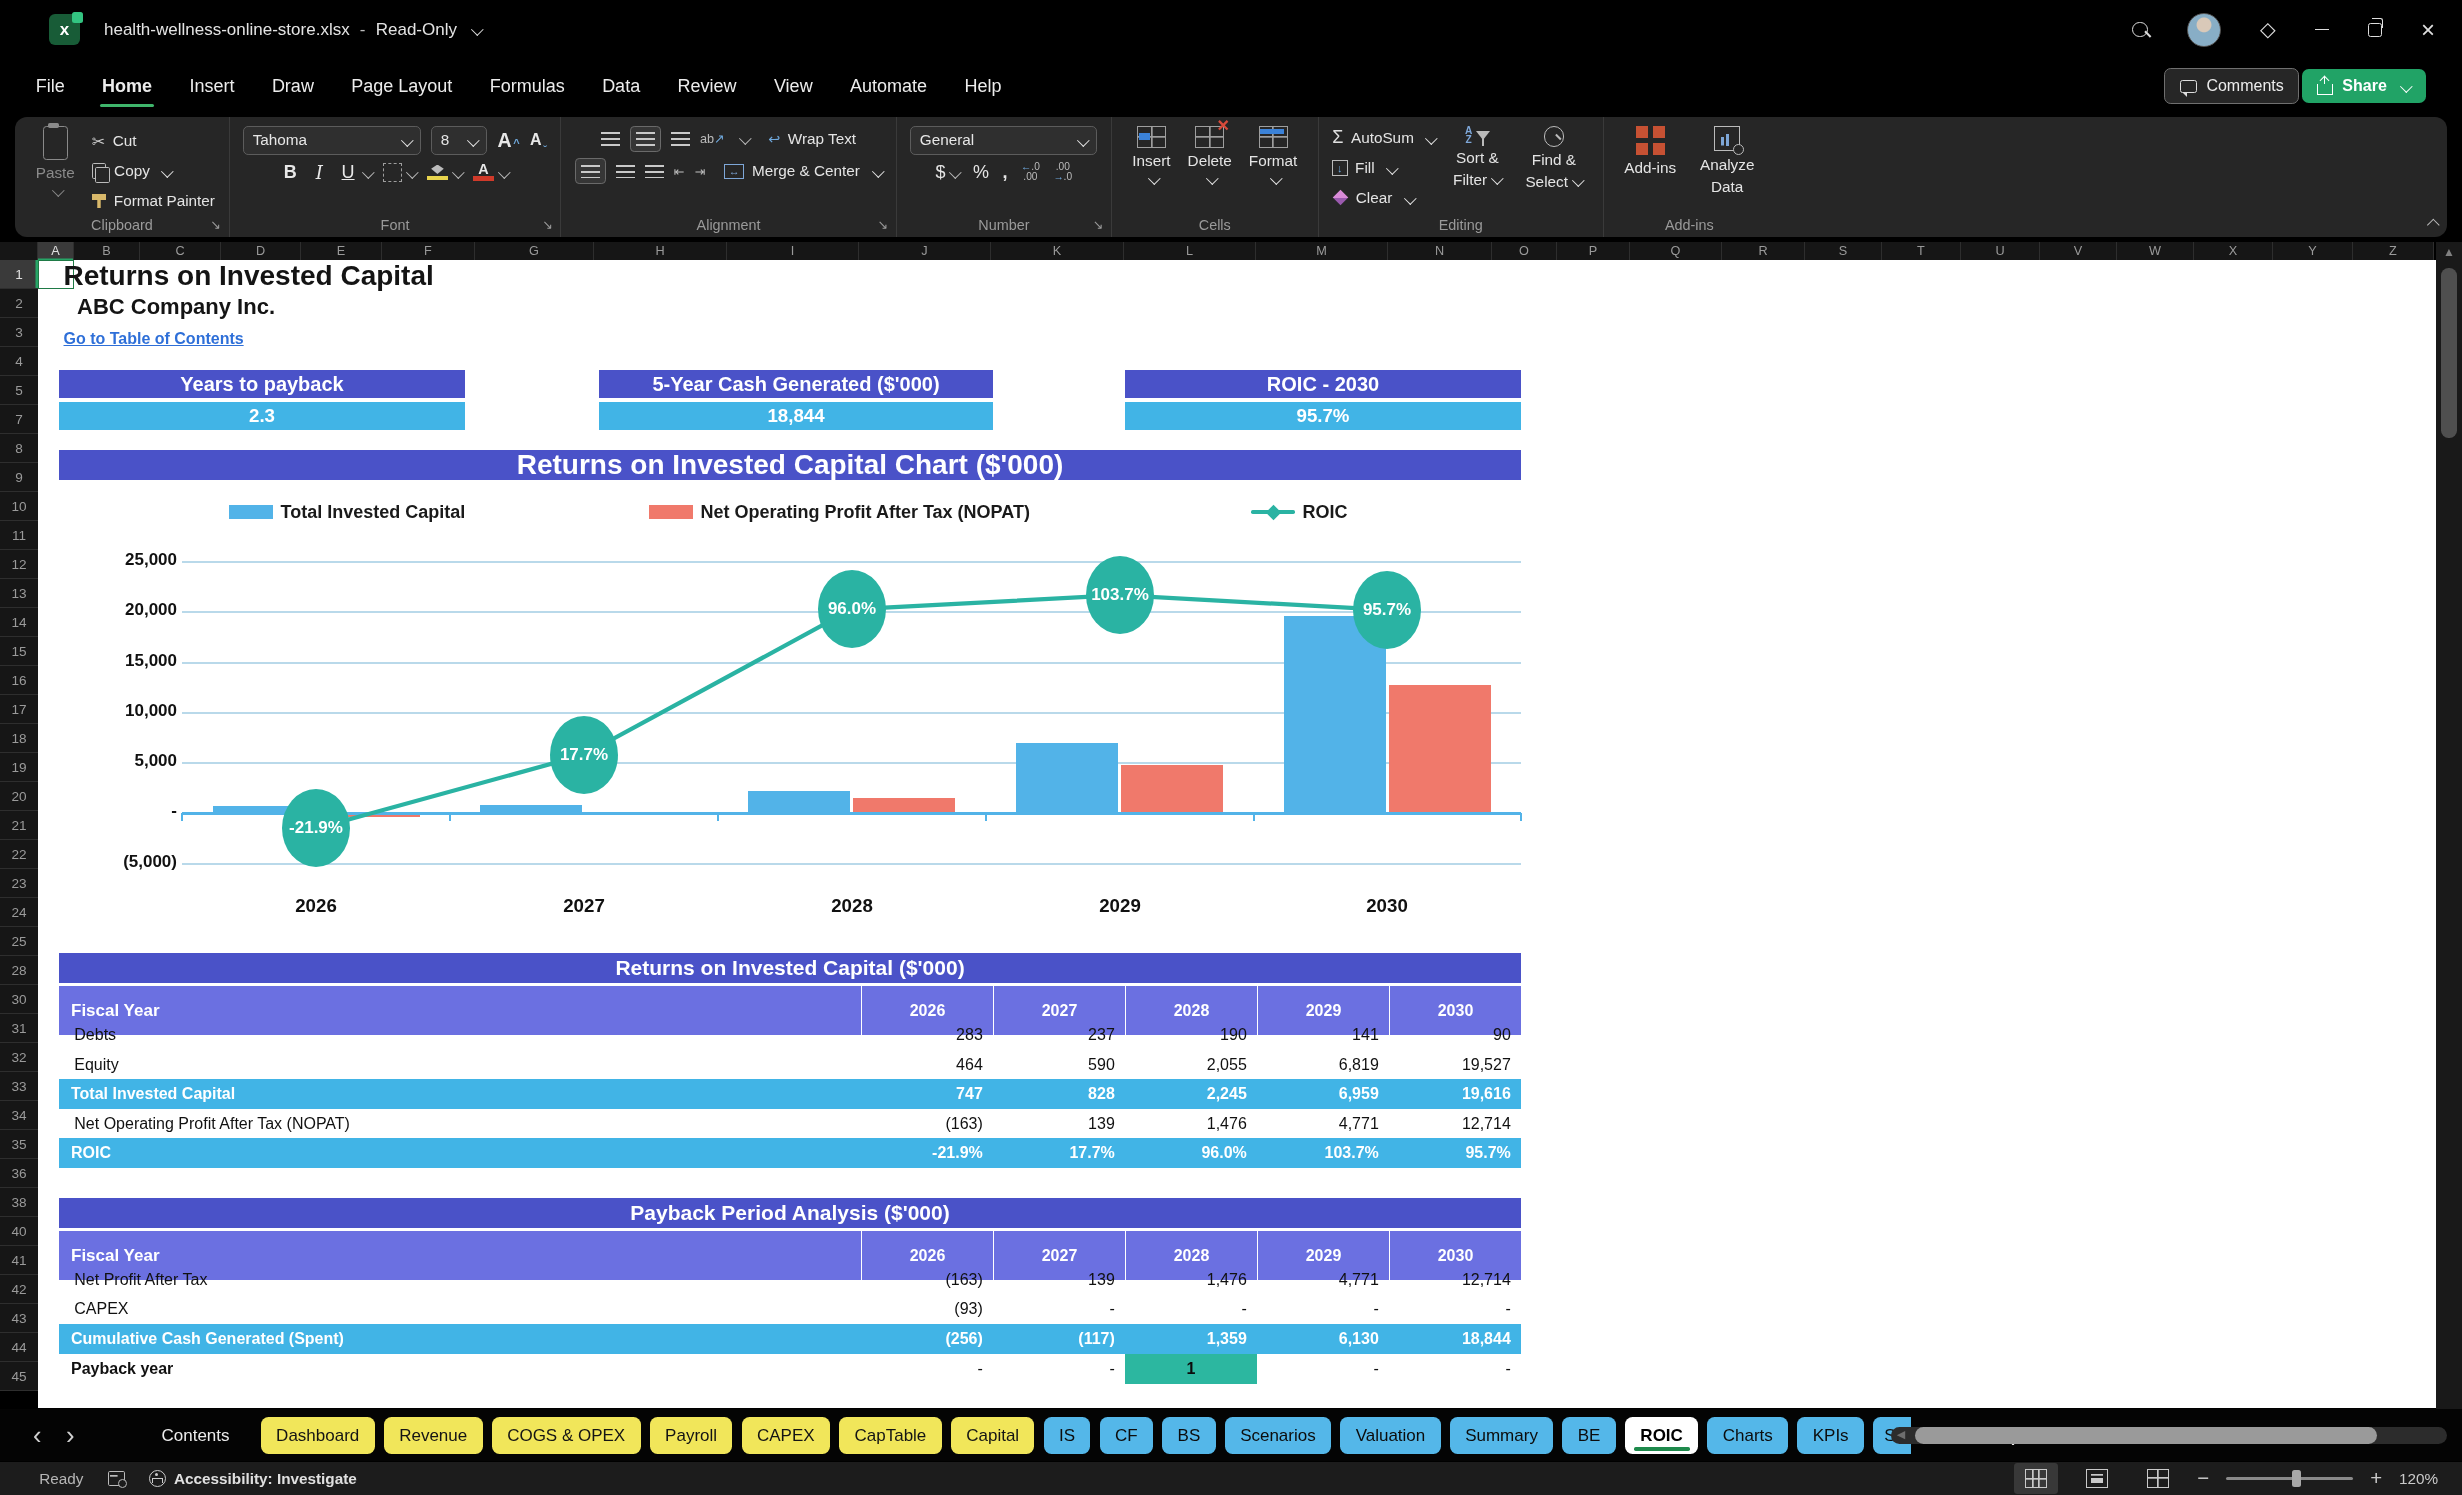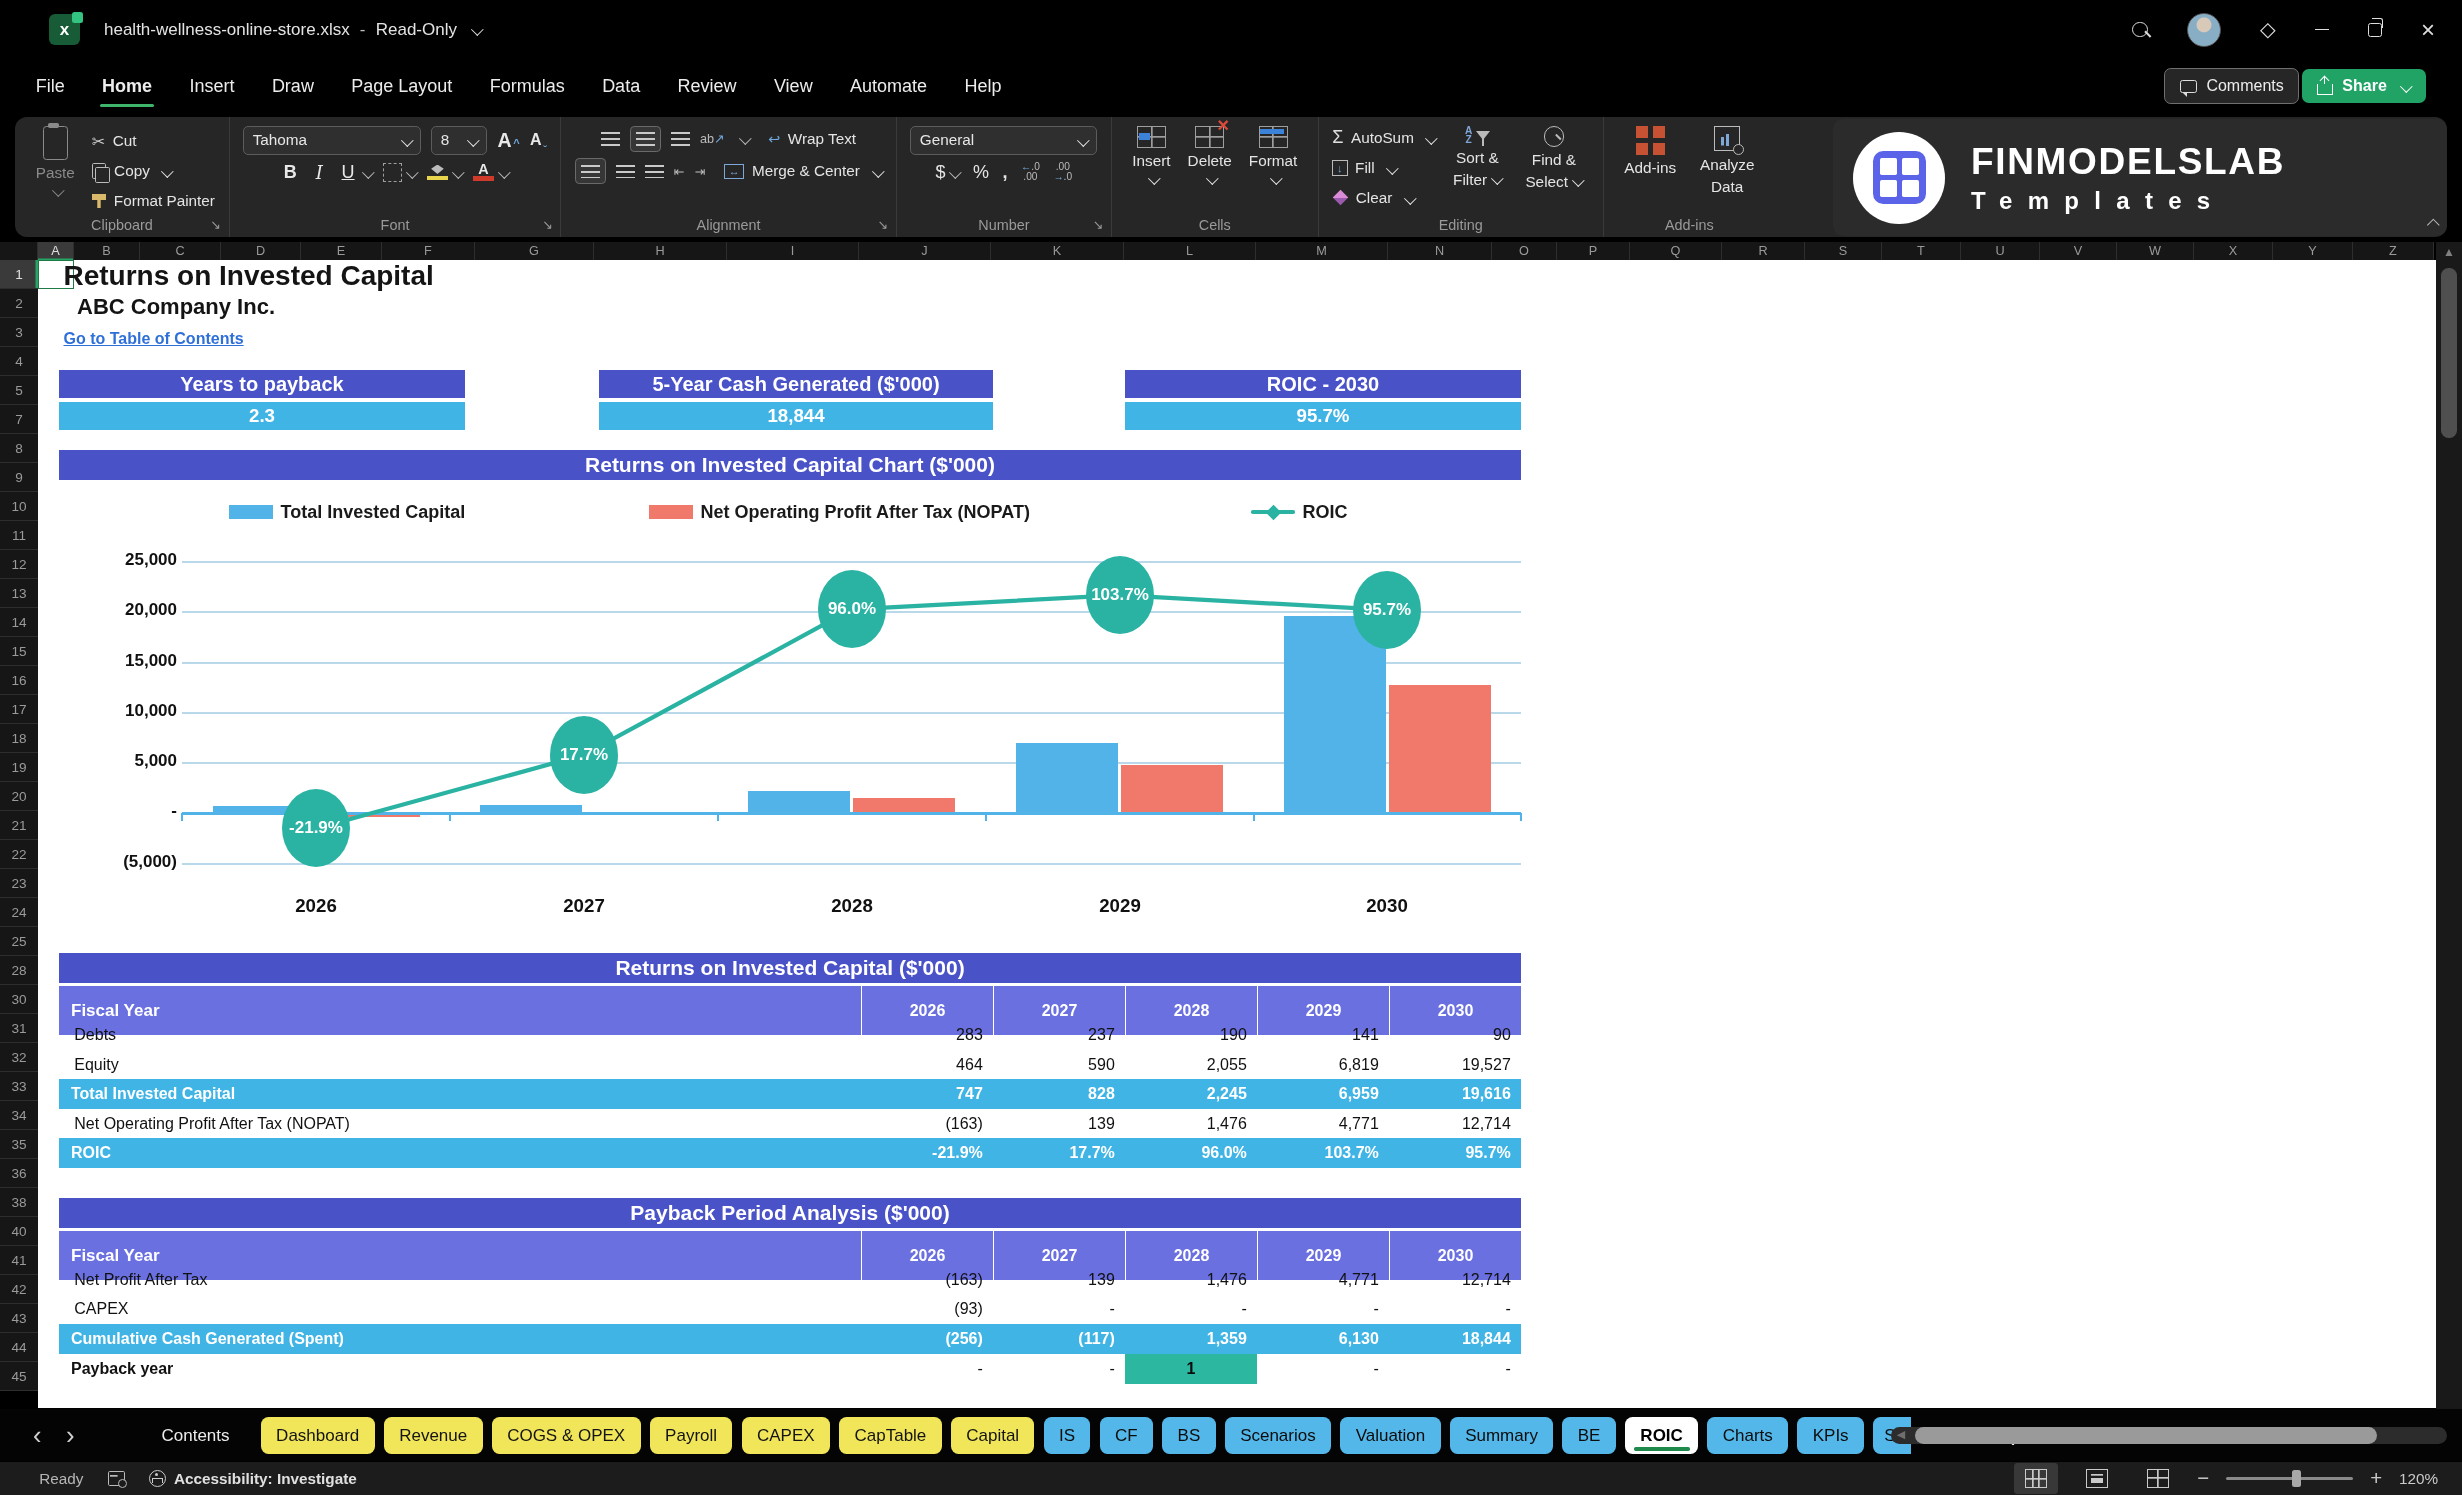--- a/index.html
+++ b/index.html
@@ -115,21 +115,21 @@
   .vscroll .varrow{position:absolute;left:0;top:3.4px;width:26px;text-align:center;color:#808080;font-size:12px;}
   .vscroll .vthumb{position:absolute;left:5.1px;top:25.5px;width:16px;height:170px;background:#4f4f4f;border-radius:7.6px;}
 
   
   .sheet-title{position:absolute;left:25.5px;top:0;font-size:28px;font-weight:bold;color:#141414;}
   .sheet-company{position:absolute;left:39px;top:34px;font-size:22px;font-weight:bold;color:#141414;}
   .toc-link{position:absolute;left:25.5px;top:70px;font-size:16px;font-weight:bold;color:#2e6fd8;text-decoration:underline;cursor:pointer;}
   .sel-box{position:absolute;left:0;top:0;width:36px;height:29px;border:1.7px solid #1f7a46;box-sizing:border-box;}
   .kpi-head{position:absolute;height:28px;background:#4a52c8;color:#fff;font-weight:bold;font-size:20px;display:flex;align-items:center;justify-content:center;}
   .kpi-val{position:absolute;height:28px;background:#41b4e6;color:#fff;font-weight:bold;font-size:18.7px;display:flex;align-items:center;justify-content:center;}
-  .chart-banner{position:absolute;left:21px;top:190px;width:1462px;height:30px;background:#4a52c8;color:#fff;font-weight:bold;font-size:21px;display:flex;align-items:center;justify-content:center;}
+  .chart-banner{position:absolute;left:21px;top:190px;width:1462px;height:30px;background:#4a52c8;color:#fff;font-weight:bold;font-size:28px;display:flex;align-items:center;justify-content:center;}
   .legend-item{position:absolute;display:flex;align-items:center;gap:7.6px;height:22px;}
   .legend-swatch{width:44px;height:13.6px;flex:none;}
   .legend-line{width:44px;height:4.2px;border-radius:1.7px;position:relative;flex:none;}
   .legend-diamond{position:absolute;left:17px;top:-3.4px;width:11px;height:11px;transform:rotate(45deg);background:inherit;}
   .legend-label{font-size:18px;font-weight:bold;color:#1a1a1a;white-space:nowrap;}
   .gridline{position:absolute;height:1.7px;background:#b9d9ea;}
   .ytick{position:absolute;width:75px;text-align:right;font-size:17px;font-weight:bold;color:#111;}
   .bar{position:absolute;}
   .axisline{position:absolute;height:2.5px;background:#52b3e8;}
   .xtick{position:absolute;width:1.7px;height:7.6px;background:#52b3e8;}
@@ -427,34 +427,20 @@
         <div class="rbig">
             <span class="analyze-icon"></span>
             <span>Analyze</span>
             <span>Data</span>
           </div>
       </div>
       <div class="glabel">Add-ins</div>
     </div>
   </div>
 
-  <div class="brand">
-    <div class="brand-circle">
-      <div class="brand-sq">
-          <span></span>
-          <span></span>
-          <span></span>
-          <span></span>
-        </div>
-    </div>
-    <div class="brand-text">
-      <div class="brand-name">FINMODELSLAB</div>
-      <div class="brand-sub">Templates</div>
-    </div>
-  </div>
   <span class="ribbon-collapse"><span class="chev up"></span></span>
 </div>
 
 <div class="corner"></div>
 <div class="colhead" id="colhead">
     <div class="col-h sel" style="width: 36px;">A</div>
     <div class="col-h" style="width: 66px;">B</div>
     <div class="col-h" style="width: 81px;">C</div>
     <div class="col-h" style="width: 80px;">D</div>
     <div class="col-h" style="width: 81px;">E</div>

